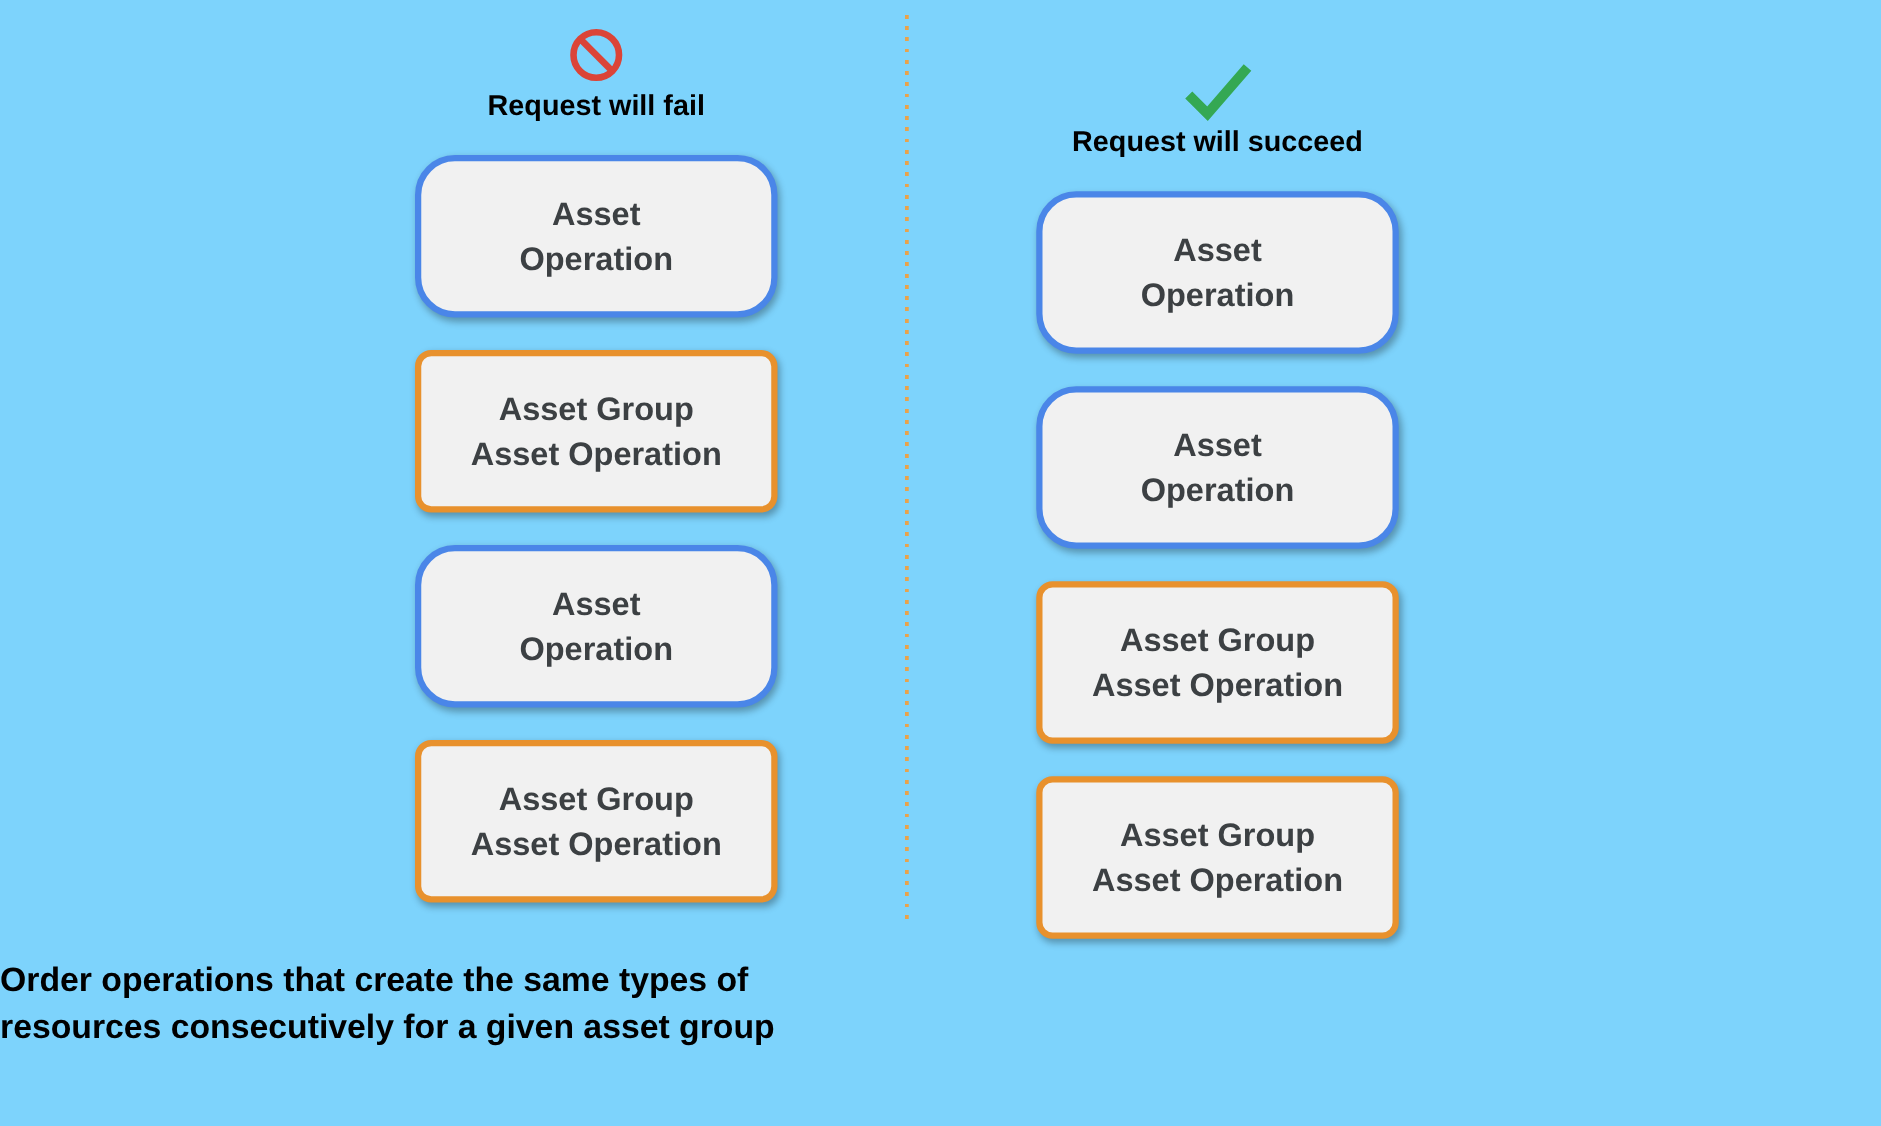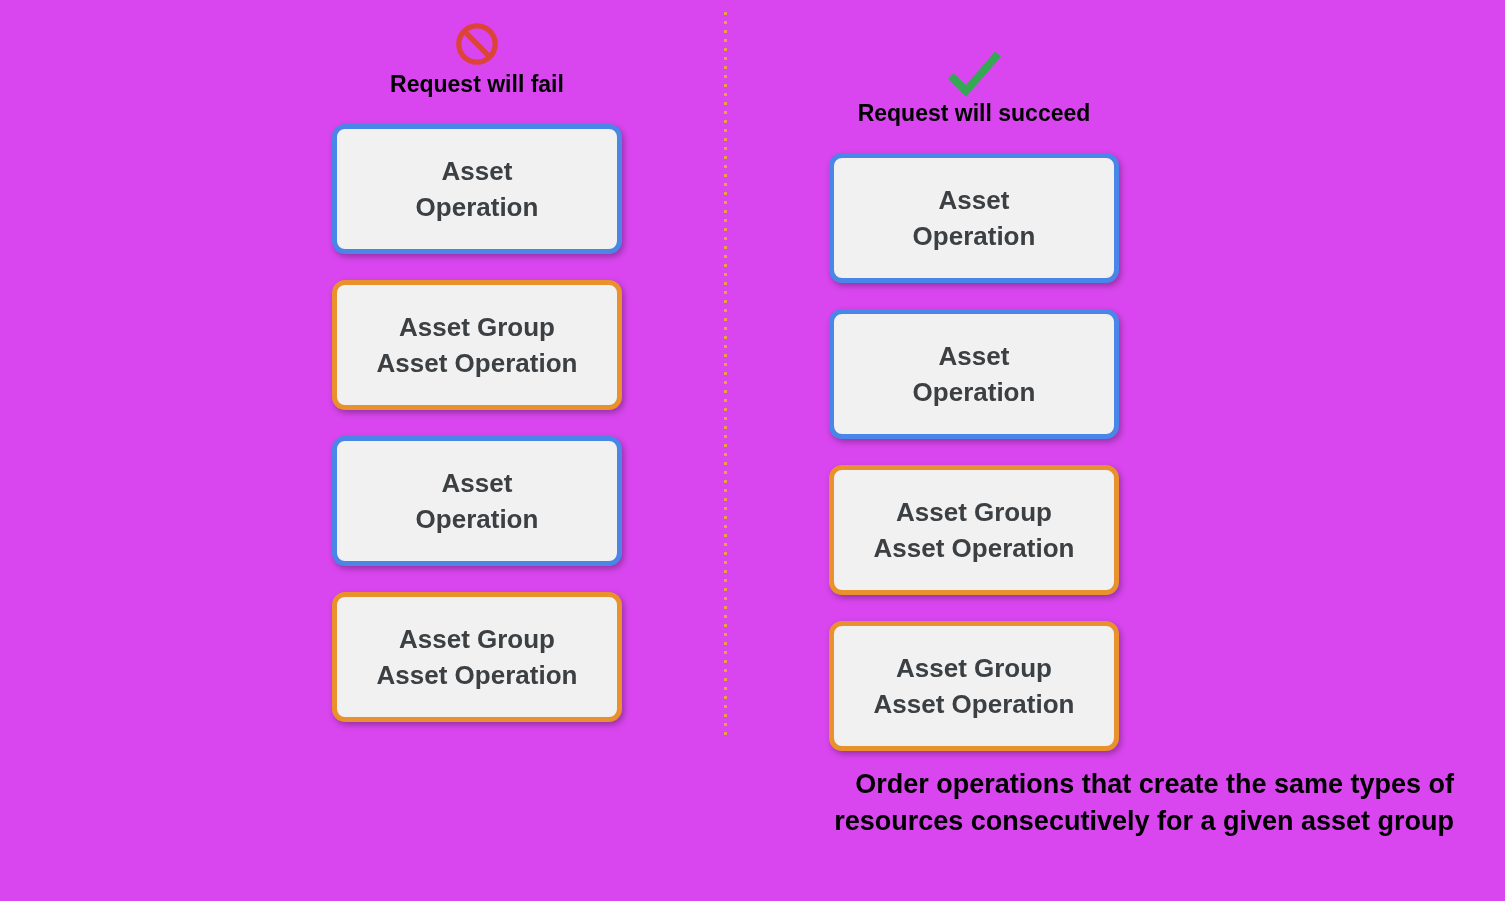--- a/index.html
+++ b/index.html
@@ -5,21 +5,21 @@
   html, body {
     margin: 0;
     padding: 0;
     background: #FFFFFF;
     font-family: "Liberation Sans", sans-serif;
   }
   .canvas {
     position: relative;
     width: 1505px;
     height: 901px;
-    background: #d946ef;
+    background: #7dd3fc;
     overflow: hidden;
   }
   .column {
     position: absolute;
     top: 0;
     width: 290px;
     display: flex;
     flex-direction: column;
     align-items: center;
   }
@@ -59,20 +59,21 @@
     white-space: pre-line;
     font-size: 26px;
     font-weight: 700;
     line-height: 36px;
     color: var(--c-box-text, #3C4043);
     box-shadow: 2px 3px 6px rgba(0,0,0,0.30);
   }
   .box:first-of-type { margin-top: 15px; }
   .box[data-type="asset-operation"] {
     border-color: var(--c-asset-operation-border, #4A86E8);
+    border-radius: 32px;
   }
   .box[data-type="asset-group-asset-operation"] {
     border-color: var(--c-asset-group-border, #E8912D);
   }
 
   .divider {
     position: absolute;
     left: 724px;
     top: 12px;
     width: 3px;
@@ -82,21 +83,21 @@
       var(--c-divider-orange, #E9A24A) 0 3px,
       transparent 3px 9px
     );
   }
 
   .caption {
     position: absolute;
     left: 0;
     top: 766px;
     width: 1454px;
-    text-align: right;
+    text-align: left;
     font-size: 27px;
     font-weight: 700;
     line-height: 37px;
     color: var(--c-heading-text, #000);
     white-space: pre-line;
   }
 </style>
 </head>
 <body>
 

